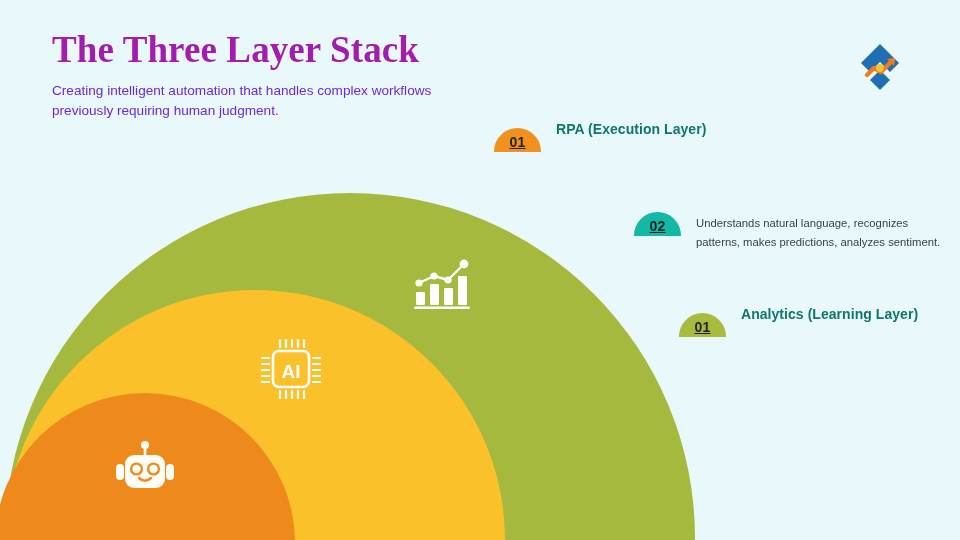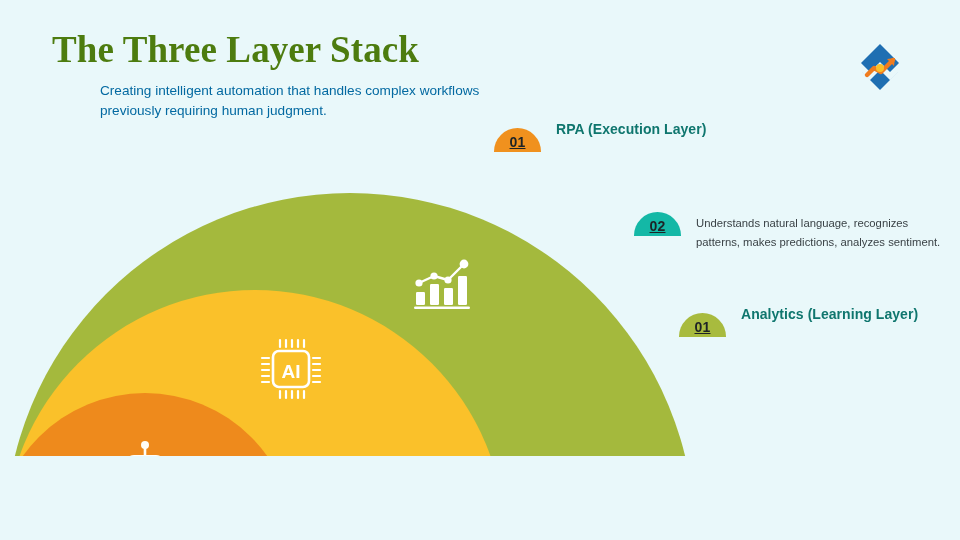--- a/index.html
+++ b/index.html
@@ -6,51 +6,50 @@
   html,body { width:960px; height:540px; }
   body {
     font-family:"Liberation Sans", sans-serif;
     background:#E9F8FA;
     overflow:hidden;
     position:relative;
   }
   #stage { position:absolute; inset:0; width:960px; height:540px; overflow:hidden; }
 
   
-  .rings { position:absolute; left:0; top:0; width:960px; height:456px; overflow:hidden; }
+  .rings { position:absolute; left:0; top:0; width:960px; height:540px; overflow:hidden; }
   .ring { position:absolute; border-radius:50%; }
   .ring-green  { width:690px; height:690px; left:5px;   top:193px; background:#A4B93D; }
   .ring-yellow { width:500px; height:500px; left:5px;   top:290px; background:#FAC12A; }
   .ring-orange { width:300px; height:300px; left:-5px;  top:393px; background:#EE8A1C; }
 
   
   .ring-icon { position:absolute; }
   .icon-chart { left:412px; top:258px; }
   .icon-chip  { left:258px; top:336px; }
   .icon-robot { left:114px; top:438px; }
 
   
   .header { position:absolute; left:52px; top:28px; width:470px; }
   .title {
     font-family:"Liberation Serif", serif;
     font-size:37px;
     font-weight:700;
-    color:#4d7c0f;
+    color:#a21caf;
     letter-spacing:0.1px;
     line-height:1.18;
     white-space:nowrap;
   }
   .subtitle {
     margin-top:9px;
     font-size:13.6px;
     line-height:1.52;
-    color:#0369a1;
+    color:#6d28d9;
     font-weight:400;
     max-width:430px;
-    margin-left:48px;
   }
 
   
   .logo { position:absolute; left:851px; top:41px; width:58px; height:52px; }
 
   
   .layer-list { position:absolute; left:0; top:0; width:960px; height:540px; }
   .layer-item { position:absolute; display:flex; align-items:flex-start; }
   .layer-item-1 { left:494px; top:121px; }
   .layer-item-2 { left:634px; top:205px; }

